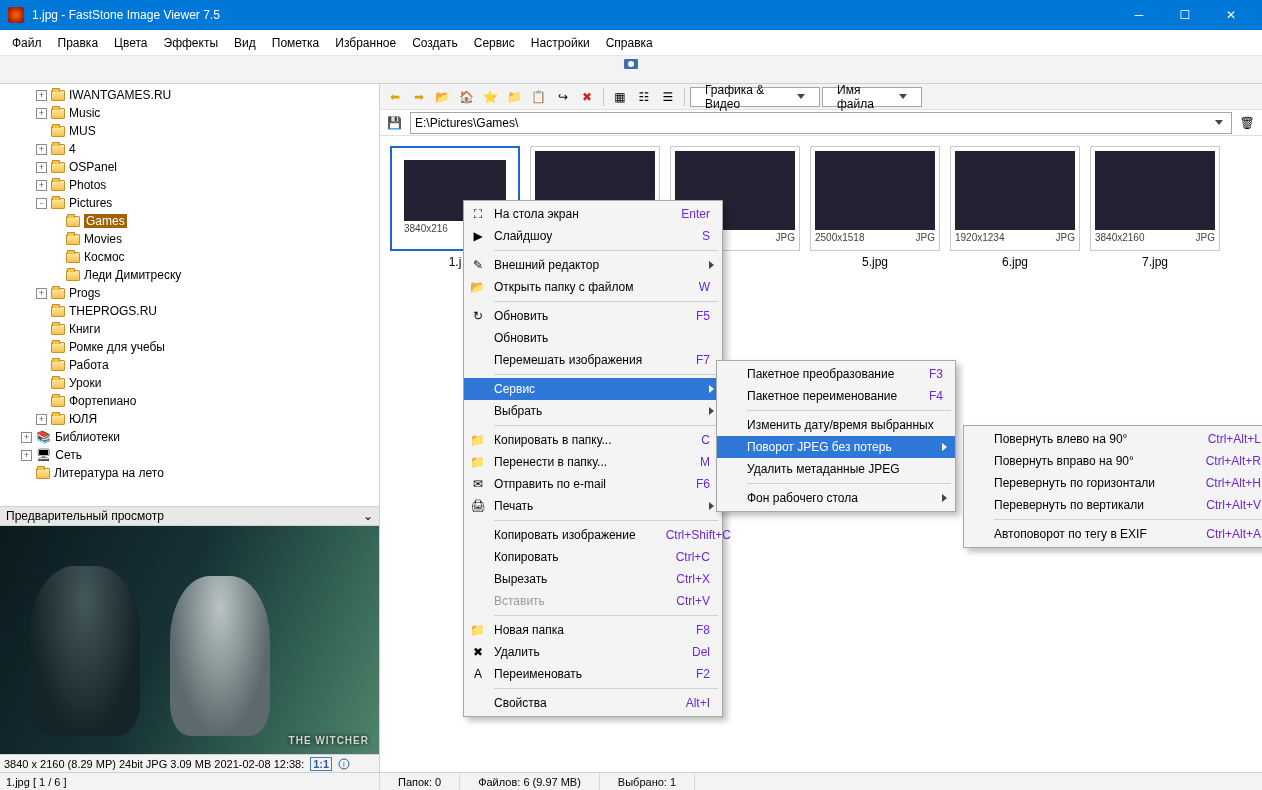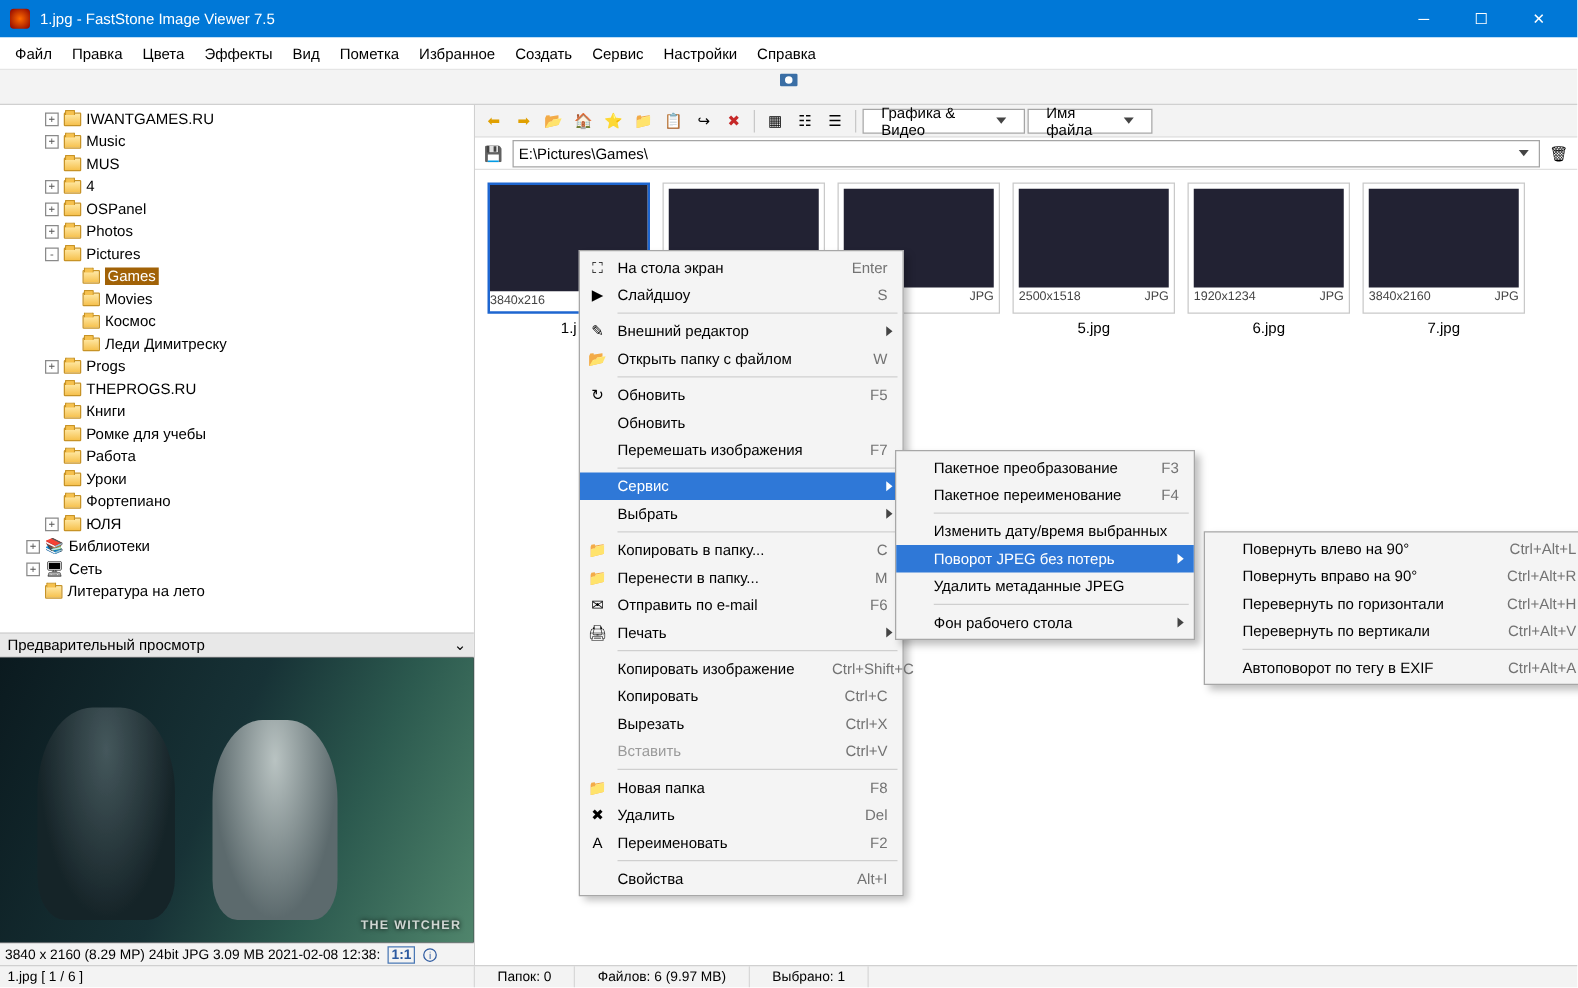--- a/index.html
+++ b/index.html
@@ -34,31 +34,31 @@
 .right { flex:1; display:flex; flex-direction:column; background:#fff; }
 .nav-toolbar { height:26px; background:#f3f3f3; border-bottom:1px solid #e0e0e0; display:flex; align-items:center; padding:0 4px; gap:2px; }
 .combo { height:20px; font-size:12px; background:#fff; border:1px solid #a5a5a5; padding:0 14px; display:flex; align-items:center; gap:6px; cursor:pointer; }
 .combo .arrow{border-left:4px solid transparent;border-right:4px solid transparent;border-top:5px solid #444;}
 .path-bar { height:26px; display:flex; align-items:center; padding:0 4px; gap:4px; border-bottom:1px solid #e0e0e0; }
 .path-input { flex:1; height:22px; border:1px solid #a5a5a5; padding:0 4px; font-size:12px; display:flex;align-items:center;justify-content:space-between;background:#fff;}
 .path-input .arrow{border-left:4px solid transparent;border-right:4px solid transparent;border-top:5px solid #444;margin-right:4px;}
 .thumbs { flex:1; padding:10px; display:flex; flex-wrap:wrap; gap:10px; align-content:flex-start; overflow:auto; background:#fff;}
 .thumb { width:130px; }
 .thumb .frame { width:130px; height:105px; border:1px solid #c9c9c9; padding:4px; display:flex; flex-direction:column; }
-.thumb.sel .frame { border:2px solid #1e66d0; padding:0; }
+.thumb.sel .frame { border:2px solid #1e66d0; padding:12px; }
 .thumb .img { flex:1; background:#223; }
 .thumb .meta { height:14px; display:flex; justify-content:space-between; font-size:10px; color:#444; margin-top:2px; }
 .thumb .name { text-align:center; font-size:12px; margin-top:4px; }
 .statusbar { height:18px; background:#f3f3f3; border-top:1px solid #d0d0d0; display:flex; align-items:center; font-size:11px; }
 .statusbar > div { padding:0 18px; border-right:1px solid #d8d8d8; height:100%; display:flex; align-items:center; }
 
 .ctx { position:absolute; background:#f4f4f4; border:1px solid #a7a7a7; box-shadow:4px 4px 6px rgba(0,0,0,.25); font-size:12px; padding:2px 0; }
 .ctx-row { height:22px; display:flex; align-items:center; padding:0 12px 0 30px; position:relative; cursor:pointer; white-space:nowrap; }
 .ctx-row:hover, .ctx-row.hl { background:#2f78d7; color:#fff; }
-.ctx-row .sc { margin-left:auto; padding-left:30px; color:#737373; }
+.ctx-row .sc { margin-left:auto; padding-left:30px; color:#6d28d9; }
 .ctx-row.sub::after { content:""; position:absolute; right:8px; border-top:4px solid transparent; border-bottom:4px solid transparent; border-left:5px solid #444; }
 .ctx-row.hl.sub::after { border-left-color:#fff; }
 .ctx-row.disabled { color:#9a9a9a; }
 .ctx-sep { height:1px; background:#cfcfcf; margin:3px 4px 3px 30px; }
 .ctx-icon { position:absolute; left:6px; width:16px; height:16px; display:flex;align-items:center;justify-content:center; font-size:12px;}
 
 .svg{display:block}
 .thumb1{background:linear-gradient(120deg,#1a2f34,#2a4f4a 60%,#638c71);}
 .thumb2{background:linear-gradient(160deg,#0a0a0c,#2a2012 60%,#67512b);}
 .thumb3{background:linear-gradient(135deg,#f6a13a,#e35a1c 50%,#1a6bd2);}

